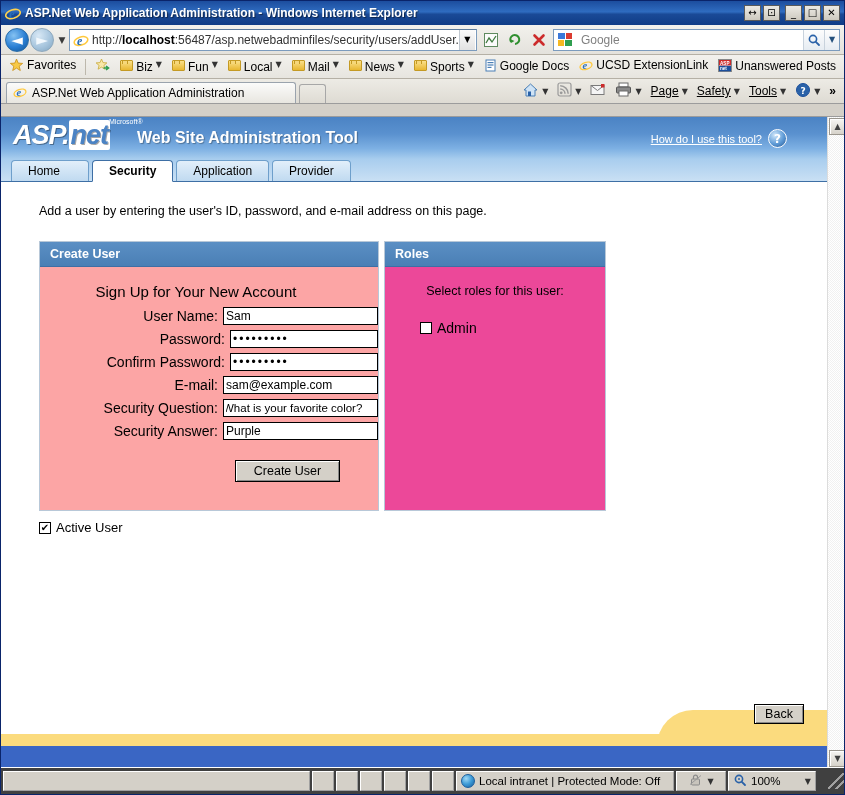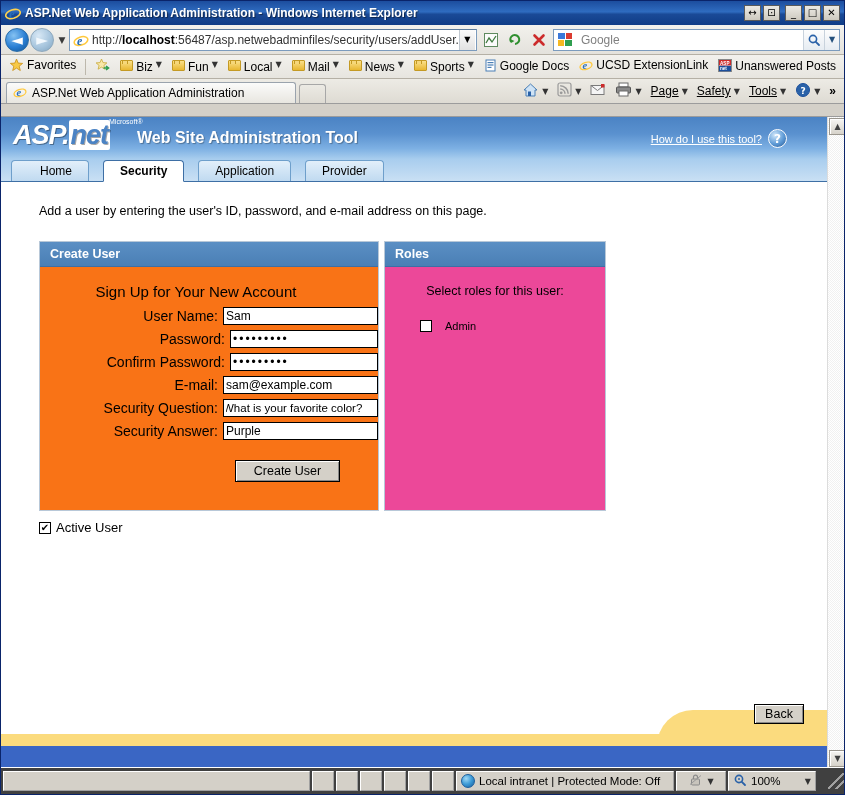--- a/index.html
+++ b/index.html
@@ -225,26 +225,26 @@
   
   .asptabs {
     height: 23px;
     background: linear-gradient(to bottom,#a8cdee,#c9e0f4);
     display:flex; align-items:flex-end; padding-left:10px;
     border-bottom: 1px solid #3e6fa5;
     position: relative;
   }
   .asptab {
     height: 21px; padding: 0 16px;
-    display:flex;align-items:center;justify-content:flex-end;
+    display:flex;align-items:center;justify-content:flex-start;
     font-size:12px; color:#000;
     background: linear-gradient(to bottom,#e2effa,#c0daf0);
     border:1px solid #6e9fcb; border-bottom:none;
     border-radius: 4px 4px 0 0;
-    margin-right: 14px;
+    margin-right: 3px;
     min-width: 78px;
   }
   .asptab.active {
     background:#fff; font-weight:bold;
     border-color:#3e6fa5; border-bottom:1px solid #fff;
     margin-bottom:-1px; height:22px;
   }
 
   
   .content { position:relative; padding: 22px 0 0 38px; background:#fff; height: 530px;}
@@ -252,21 +252,21 @@
 
   .panels { display:flex; gap: 0; align-items:flex-start; }
   .panel { border:1px solid #b8c8d8; background:#f1f1f1; }
   .panel-hd {
     background: linear-gradient(to bottom,#5b8fc4,#4a7fb5);
     color:#fff; font-weight:bold; font-size:12.5px;
     padding: 5px 10px;
     border-bottom:1px solid #3e6fa5;
   }
   .panel-create { width: 340px; }
-  .panel-create .panel-body { background:#f97316; padding: 14px 0 16px 0; min-height: 243px; }
+  .panel-create .panel-body { background:#fca5a5; padding: 14px 0 16px 0; min-height: 243px; }
   .panel-roles { width: 222px; margin-left: 5px; }
   .panel-roles .panel-body { background:#ec4899; padding: 14px 0 0 0; min-height: 243px; }
 
   .signup-title {
     text-align:center; font-size:15px; color:#000; margin: 2px 0 7px 0;
     padding-right: 26px;
   }
   .frow { display:flex; align-items:center; margin-bottom: 5px; }
   .flabel {
     width: 196px; text-align:right; padding-right:5px;
@@ -283,21 +283,21 @@
   .createbtn-row { display:flex; justify-content:flex-end; padding-right: 0px; margin-top: 20px; }
   .btn {
     font-family:"Liberation Sans",sans-serif; font-size:12.5px;
     background:#d4d0c8; color:#000;
     border: 1px solid #000;
     box-shadow: inset 1px 1px 0 #fff, inset -1px -1px 0 #888;
     padding: 3px 14px;
   }
   .btn-create { width:105px; text-align:center; margin-right:38px;}
   .roles-sub { font-size:12.5px; color:#000; text-align:center; padding: 3px 0 0 0; }
-  .role-row { display:flex; align-items:center; gap:13px; padding: 22px 0 0 35px; font-size:11px; }
+  .role-row { display:flex; align-items:center; gap:5px; padding: 22px 0 0 35px; font-size:14px; }
   .cbx {
     width:12px;height:12px;background:#fff;border:1px solid #000;
     display:inline-flex;align-items:center;justify-content:center;
     font-size:10px;color:#000;line-height:1;font-family:"DejaVu Sans",sans-serif;
     flex:0 0 12px;
   }
   .active-row { display:flex; align-items:center; gap:5px; margin-top: 9px; font-size:13px; }
 
   
   .footer-wrap { position:absolute; left:0; bottom:0; width:826px; height:56px; }

